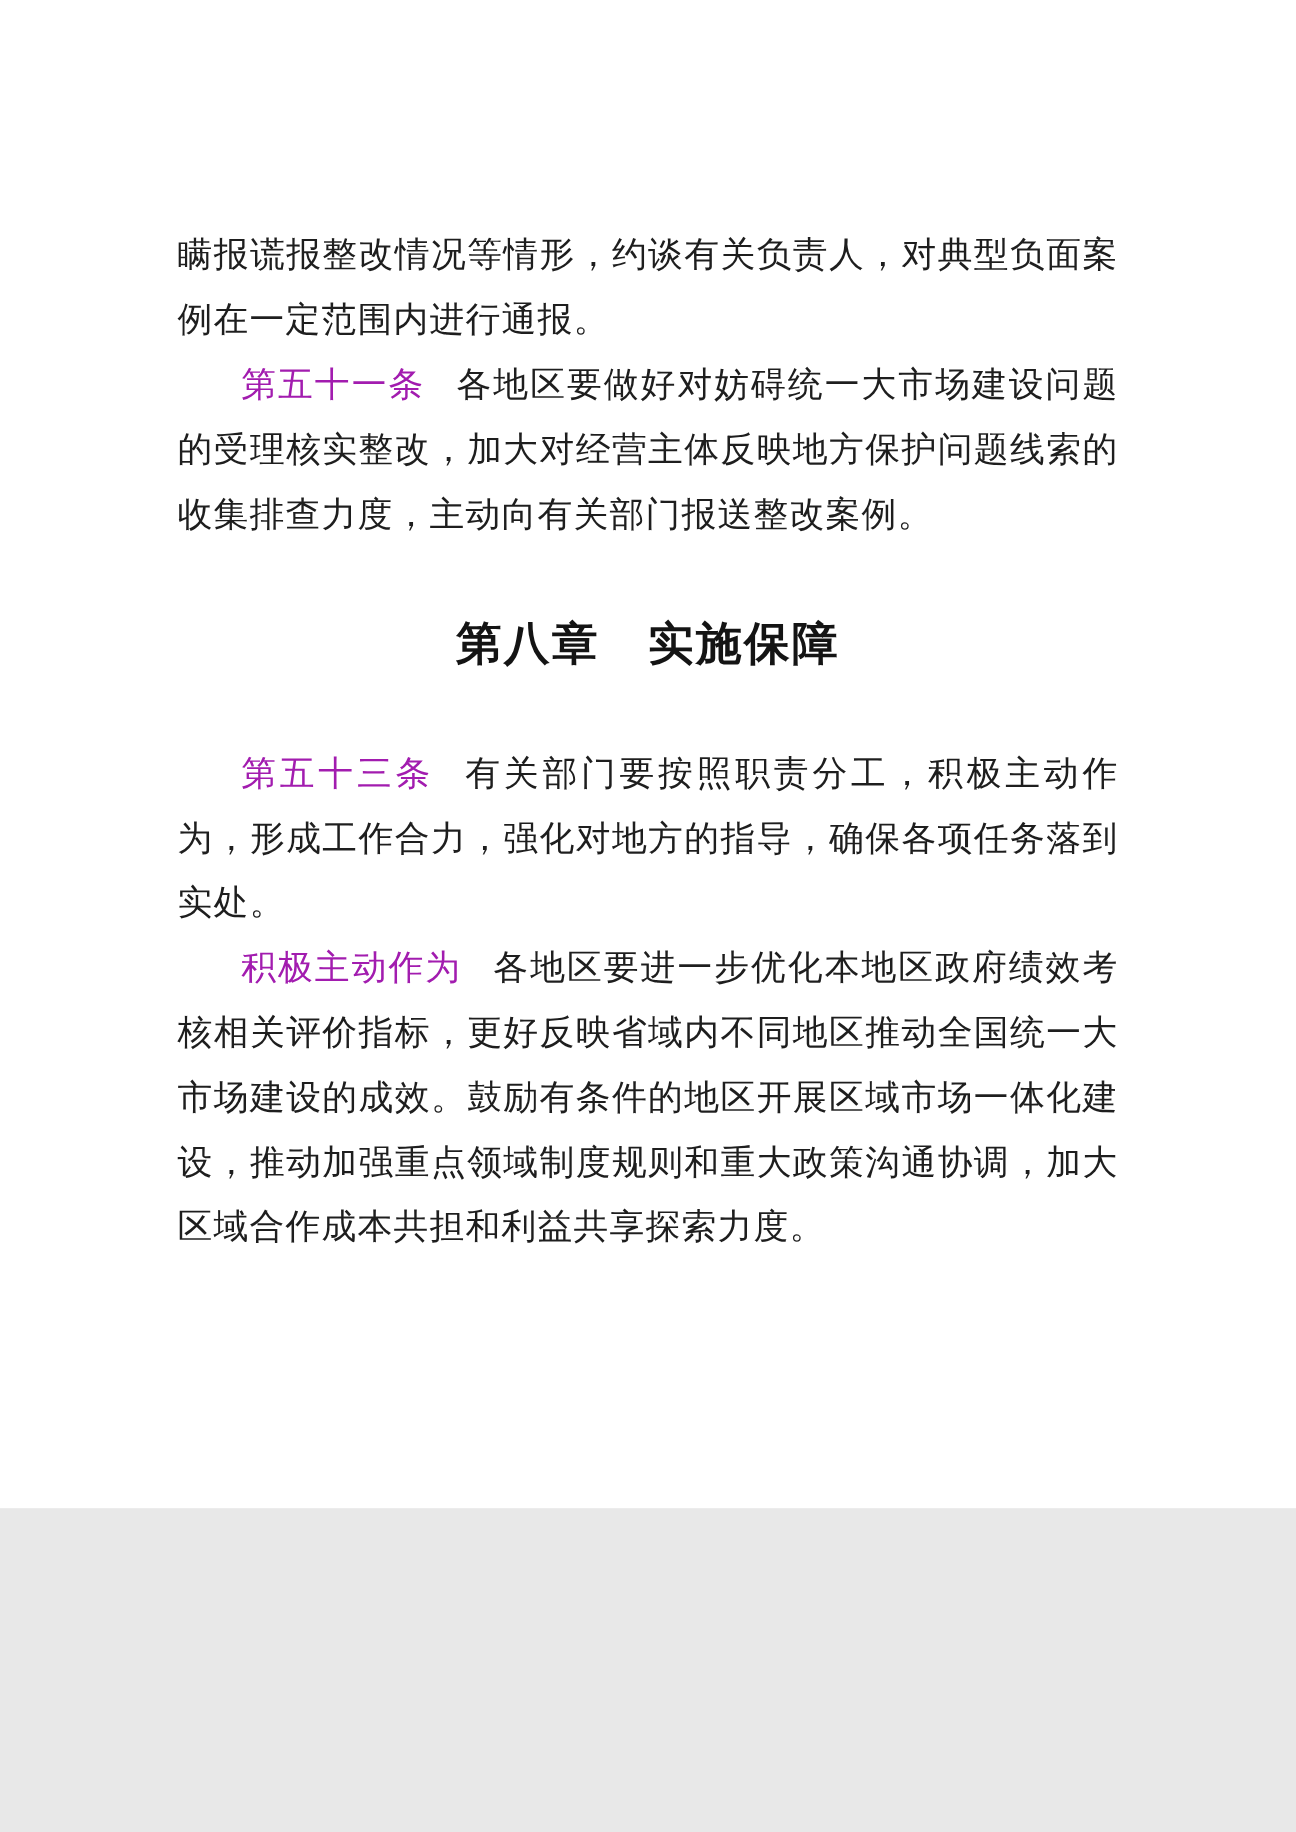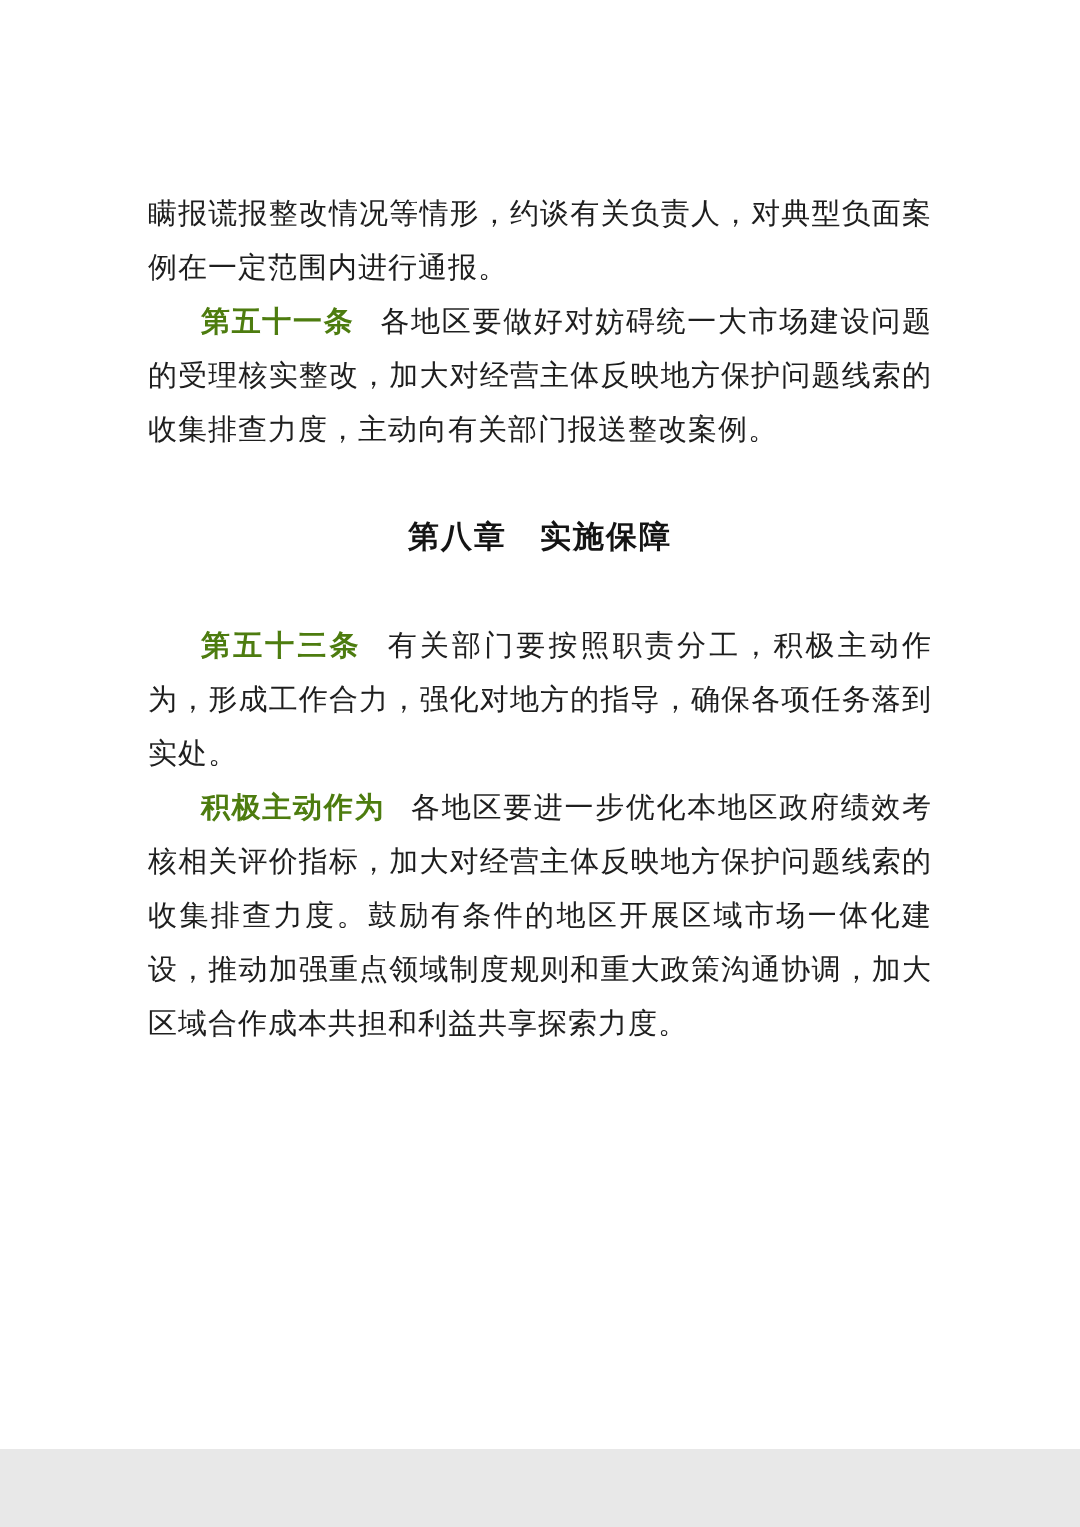--- a/index.html
+++ b/index.html
@@ -3,21 +3,21 @@
 <meta charset="utf-8">
 <style>
   html, body {
     margin: 0;
     padding: 0;
     background: #e8e8e8;
   }
   .page {
     position: relative;
     width: 1080px;
-    height: 1449px;
+    height: 1257px;
     margin: 0 auto;
     background: #ffffff;
     overflow: hidden;
     box-sizing: border-box;
   }
   .content {
     box-sizing: border-box;
     padding: 186px 148px 0 148px;
     width: 100%;
     color: #1e1e1e;
@@ -29,27 +29,27 @@
     line-height: 54px;
     text-align: justify;
     text-justify: inter-character;
     letter-spacing: 1px;
     word-break: break-all;
   }
   .para.indent {
     text-indent: 53px;
   }
   .article-label {
-    font-weight: bold;
-    color: #4d7c0f;
+    font-weight: normal;
+    color: #a21caf;
     margin-right: 26px;
   }
   .chapter-heading {
     margin: 54px 0;
-    font-size: 31px;
+    font-size: 38px;
     line-height: 54px;
     font-weight: bold;
     text-align: center;
     color: #141414;
     letter-spacing: 2px;
   }
 </style>
 </head>
 <body>
 
@@ -57,17 +57,17 @@
   <div class="content">
 
     <p class="para">瞒报谎报整改情况等情形，约谈有关负责人，对典型负面案例在一定范围内进行通报。</p>
 
     <p class="para indent"><span class="article-label">第五十一条</span><span>各地区要做好对妨碍统一大市场建设问题的受理核实整改，加大对经营主体反映地方保护问题线索的收集排查力度，主动向有关部门报送整改案例。</span></p>
 
     <h2 class="chapter-heading">第八章　实施保障</h2>
 
     <p class="para indent"><span class="article-label">第五十三条</span><span>有关部门要按照职责分工，积极主动作为，形成工作合力，强化对地方的指导，确保各项任务落到实处。</span></p>
 
-    <p class="para indent"><span class="article-label">积极主动作为</span><span>各地区要进一步优化本地区政府绩效考核相关评价指标，加大对经营主体反映地方保护问题线索的收集排查力度。鼓励有条件的地区开展区域市场一体化建设，推动加强重点领域制度规则和重大政策沟通协调，加大区域合作成本共担和利益共享探索力度。</span></p>
+    <p class="para indent"><span class="article-label">积极主动作为</span><span>各地区要进一步优化本地区政府绩效考核相关评价指标，更好反映省域内不同地区推动全国统一大市场建设的成效。鼓励有条件的地区开展区域市场一体化建设，推动加强重点领域制度规则和重大政策沟通协调，加大区域合作成本共担和利益共享探索力度。</span></p>
 
 
   </div>
 </div>
 
 </body></html>

